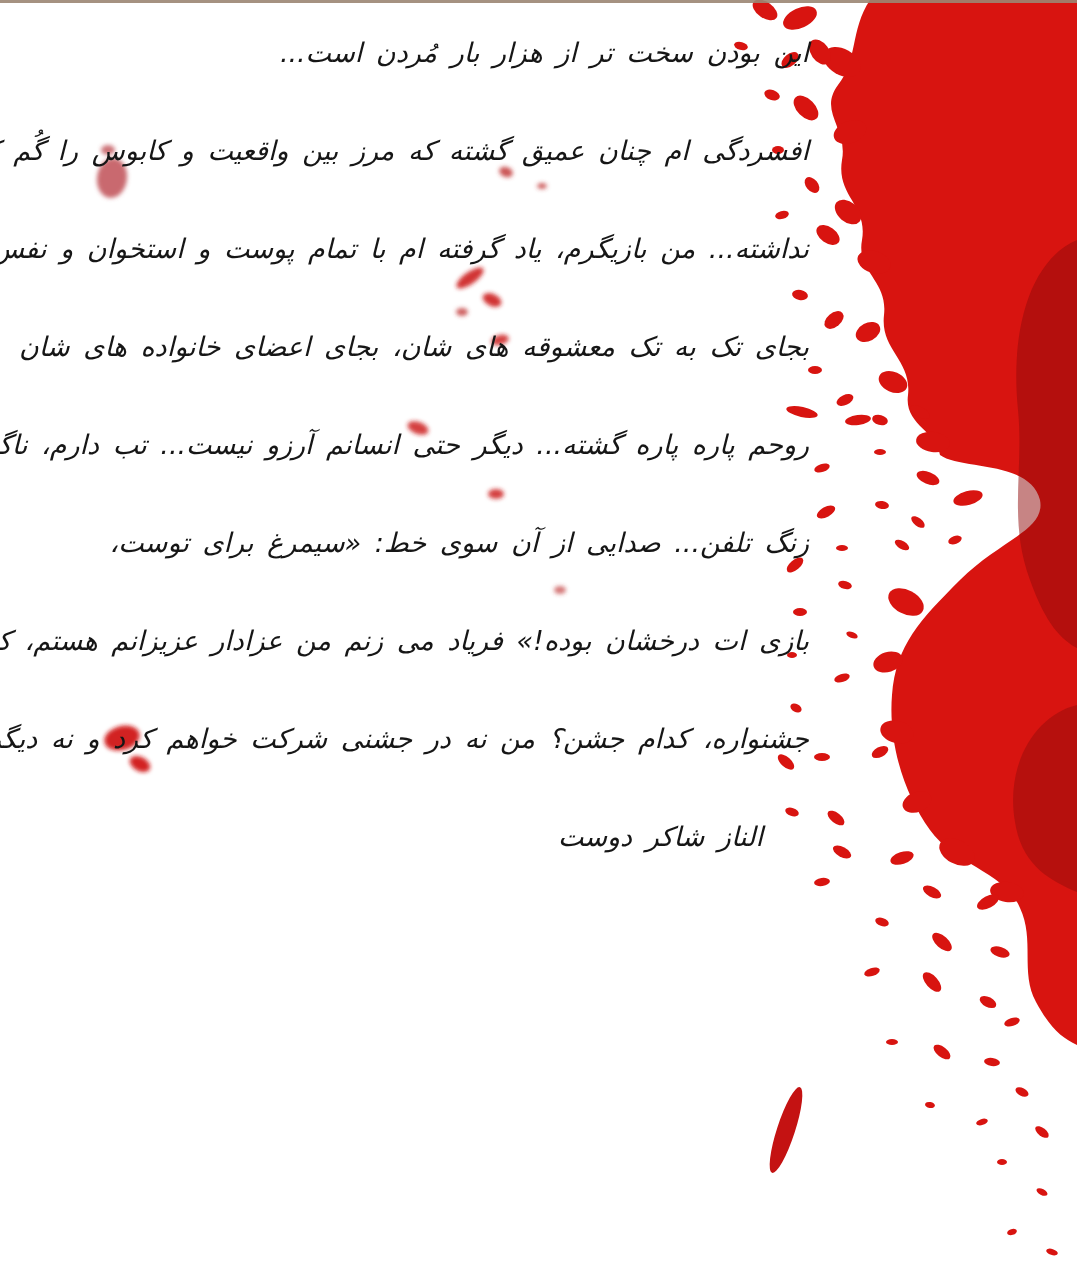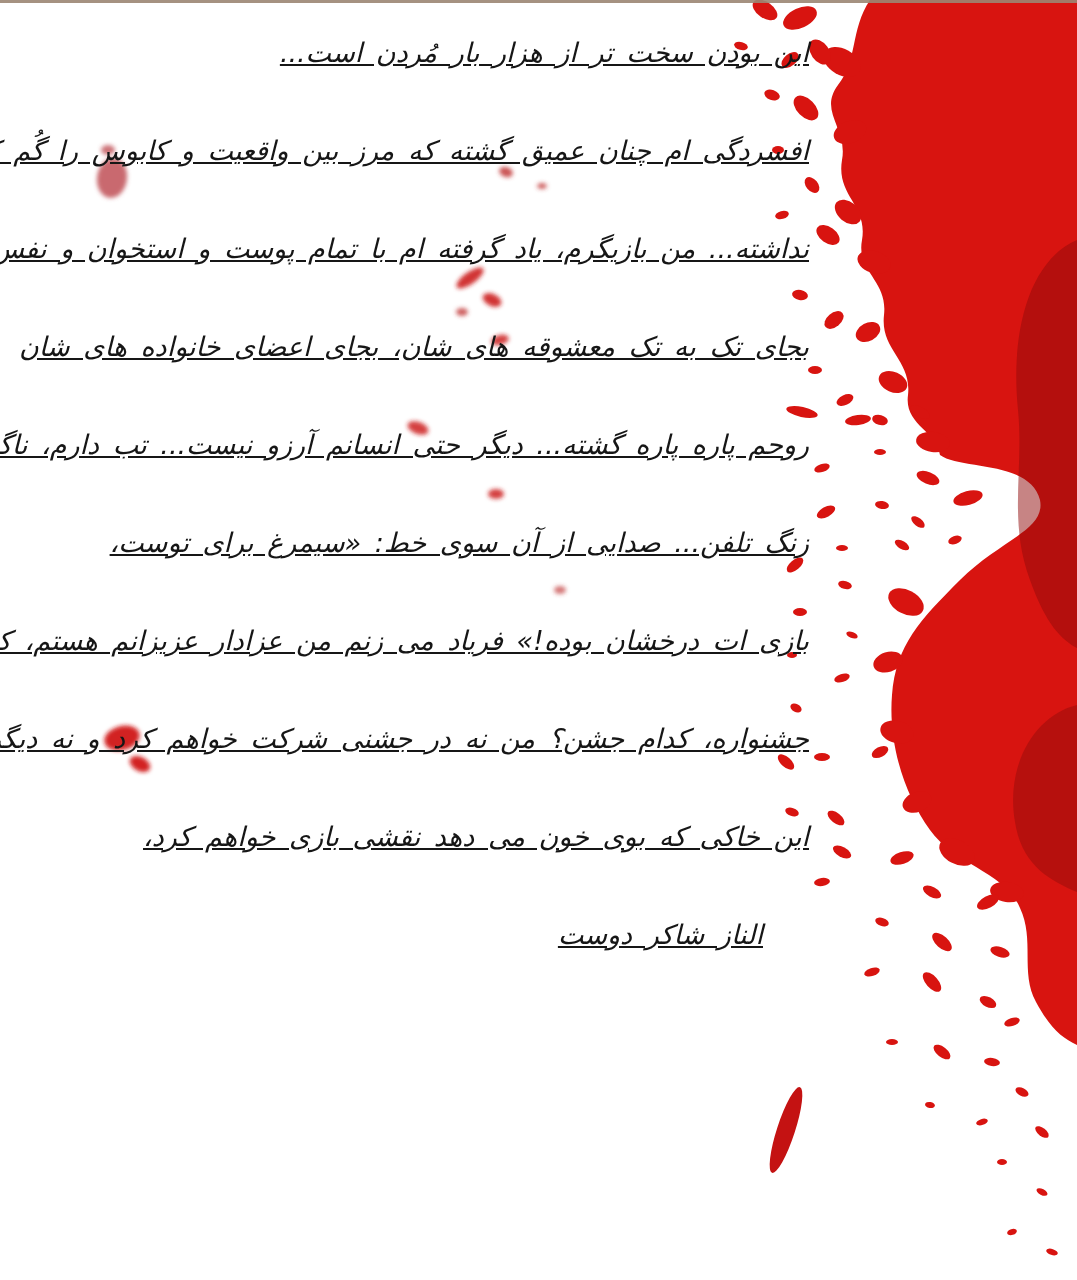--- a/index.html
+++ b/index.html
@@ -14,21 +14,20 @@
     position:absolute;top:0;left:0;right:0;height:3px;
     background:#9b8673;opacity:.9;z-index:3;
   }
   .splatter{
     position:absolute;inset:0;z-index:1;pointer-events:none;
   }
   .text-layer{
     position:absolute;top:3px;left:40px;right:268px;z-index:2;
     direction:rtl;
     color:#161616;
-    text-decoration:underline;
   }
   .line{
     height:98px;
     display:flex;align-items:center;justify-content:flex-start;
     font-style:italic;
     font-size:27px;
     white-space:nowrap;
     word-spacing:5px;
   }
   .line.quote-line{justify-content:space-between;padding-right:46px;padding-left:112px;}
@@ -177,19 +176,18 @@
 
   <div class="text-layer">
     <div class="line">این بودن سخت تر از هزار بار مُردن است...</div>
     <div class="line">افسردگی ام چنان عمیق گشته که مرز بین واقعیت و کابوس را گُم کرده</div>
     <div class="line">نداشته... من بازیگرم، یاد گرفته ام با تمام پوست و استخوان و نفس، دیگری</div>
     <div class="line">بجای تک به تک معشوقه های شان، بجای اعضای خانواده های شان</div>
     <div class="line">روحم پاره پاره گشته... دیگر حتی انسانم آرزو نیست... تب دارم، ناگهان</div>
     <div class="line">زنگ تلفن... صدایی از آن سوی خط: «سیمرغ برای توست،</div>
     <div class="line">بازی ات درخشان بوده!» فریاد می زنم من عزادار عزیزانم هستم، کدام</div>
     <div class="line">جشنواره، کدام جشن؟ من نه در جشنی شرکت خواهم کرد و نه دیگر هرگز در</div>
-    <div class="line">این خاکی که بوی خون می دهد نقشی بازی خواهم کرد،</div>
     <div class="line quote-line">
       <span>الناز شاکر دوست</span>
     </div>
   </div>
 
 </div>
 
 </body></html>

